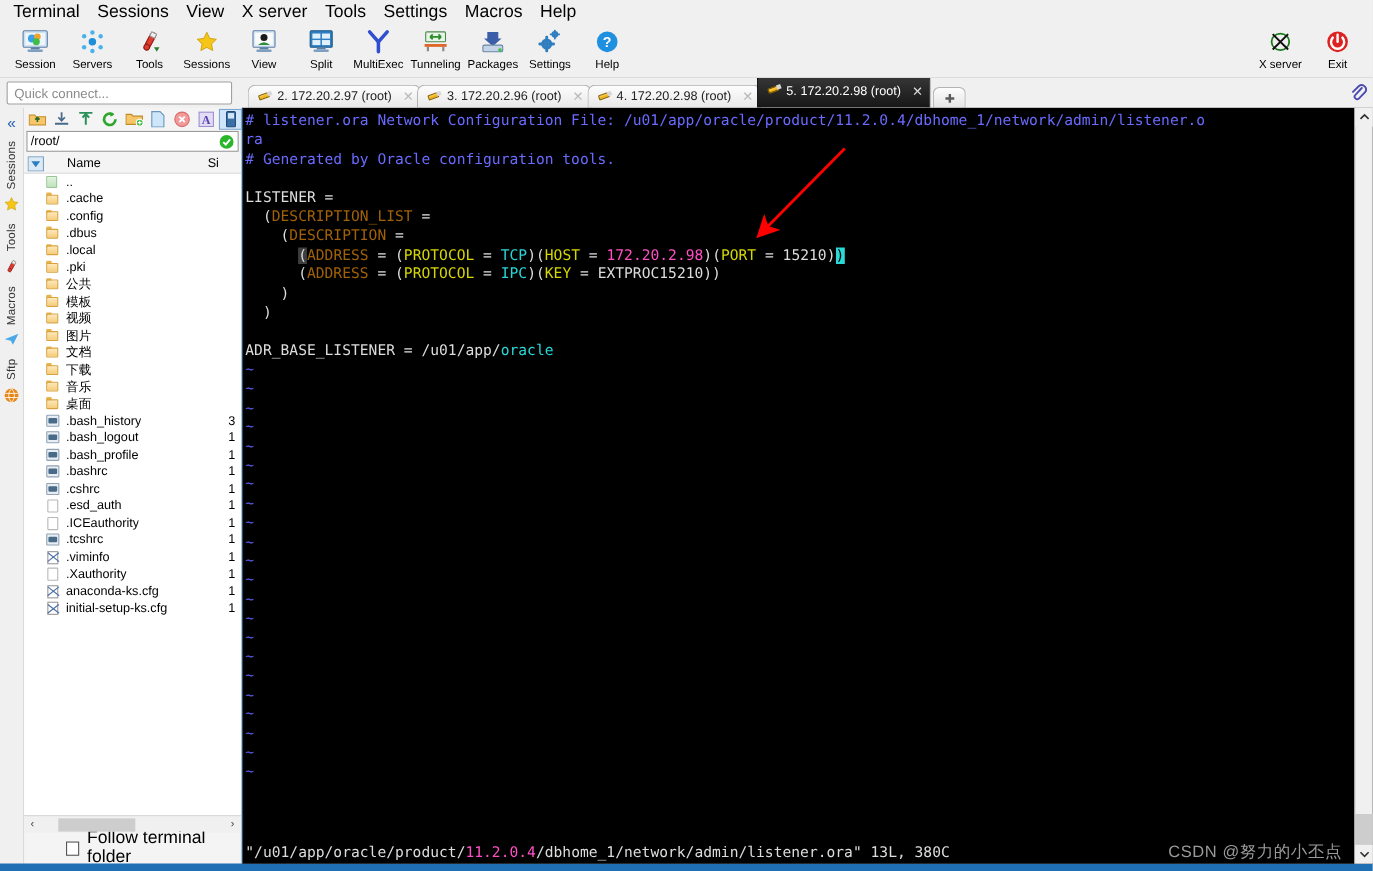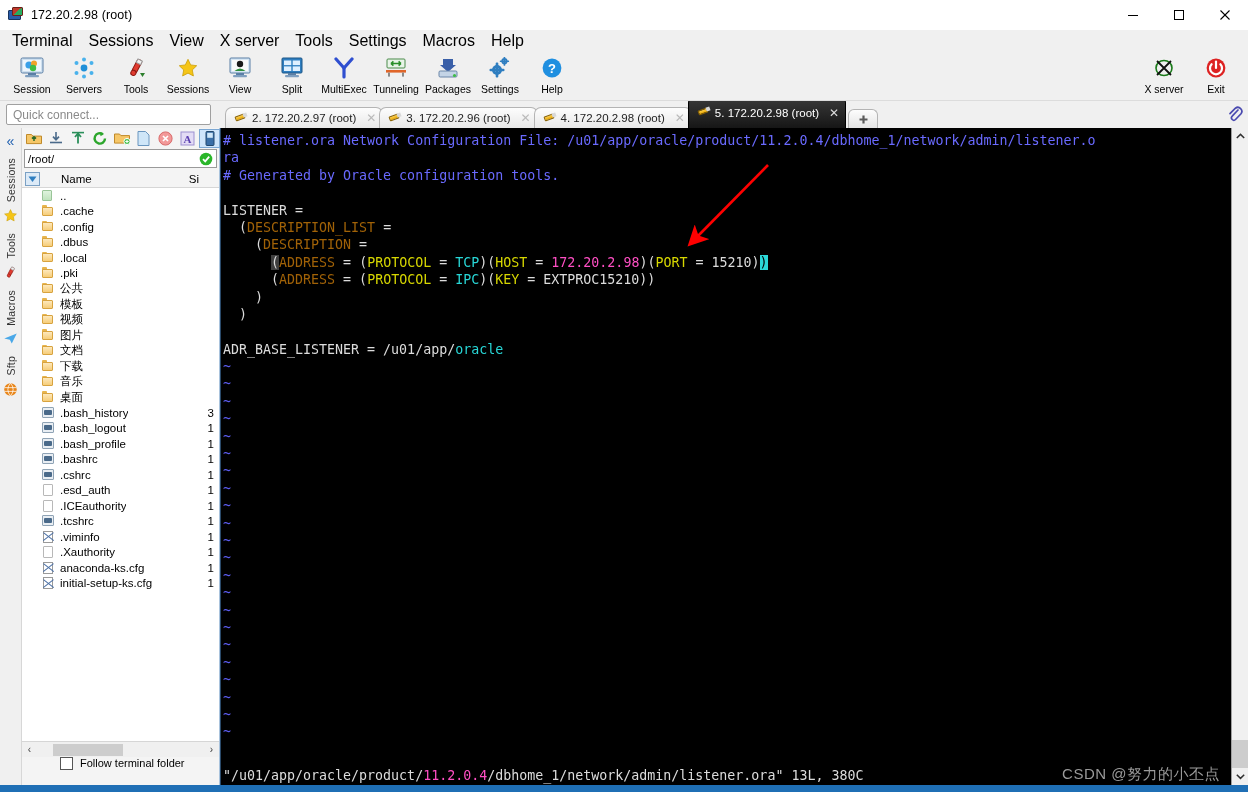--- a/index.html
+++ b/index.html
@@ -251,22 +251,22 @@
   .hs-track { flex: 1 1 auto; height: 12px; background: #f0f0f0; position: relative; }
   .hs-thumb { position:absolute; left: 16px; top:0; width: 70px; height: 12px; background: #cdcdcd; }
   .remote-mon {
     height: 26px; margin: 2px 3px 0 3px;
     background: linear-gradient(#f6f6f6,#e4e4e4);
     border: 1px solid #9e9e9e;
     display: flex; align-items: center; justify-content: center; gap: 7px;
     font-size: 12px; color: #000;
   }
   .follow {
-    height: 28px; display: flex; gap: 7px;
-    padding-left: 38px; font-size: 11px; color: #000;
+    height: 28px; display: flex; align-items: center; gap: 7px;
+    padding-left: 38px; font-size: 16px; color: #000;
   }
   .cbox { width: 13px; height: 13px; border: 1px solid #555; background: #fff; }
 
   
   .term-wrap {
     flex: 1 1 auto; min-width: 0;
     display: flex; flex-direction: column;
     background: #000;
     position: relative;
     border-left: 1px solid #2a4a6a;
@@ -322,45 +322,20 @@
   
   .bottombar { height: 7px; background: #1f6fb5; }
 
   .ico-svg { display: block; }
 </style>
 </head>
 <body>
 
 <div id="app">
 
-  <div class="titlebar">
-    <div class="app-icon">
-      <div class="m1"></div>
-        <div class="m2"></div>
-    </div>
-    <div class="title">172.20.2.98 (root)</div>
-    <div class="win-btns">
-      <div class="win-btn">
-        <svg class="ico-svg" width="12" height="12" viewBox="0 0 12 12">
-            <line x1="1" y1="6.5" x2="11" y2="6.5" stroke="#000" stroke-width="1"></line>
-          </svg>
-      </div>
-      <div class="win-btn">
-        <svg class="ico-svg" width="12" height="12" viewBox="0 0 12 12">
-            <rect x="1.5" y="1.5" width="9" height="9" fill="none" stroke="#000" stroke-width="1"></rect>
-          </svg>
-      </div>
-      <div class="win-btn close">
-        <svg class="ico-svg" width="12" height="12" viewBox="0 0 12 12">
-            <line x1="1.5" y1="1.5" x2="10.5" y2="10.5" stroke="currentColor" stroke-width="1.1"></line>
-            <line x1="10.5" y1="1.5" x2="1.5" y2="10.5" stroke="currentColor" stroke-width="1.1"></line>
-          </svg>
-      </div>
-    </div>
-  </div>
 
   <div class="menubar">
     <div class="menu-item">Terminal</div>
     <div class="menu-item">Sessions</div>
     <div class="menu-item">View</div>
     <div class="menu-item">X server</div>
     <div class="menu-item">Tools</div>
     <div class="menu-item">Settings</div>
     <div class="menu-item">Macros</div>
     <div class="menu-item">Help</div>

